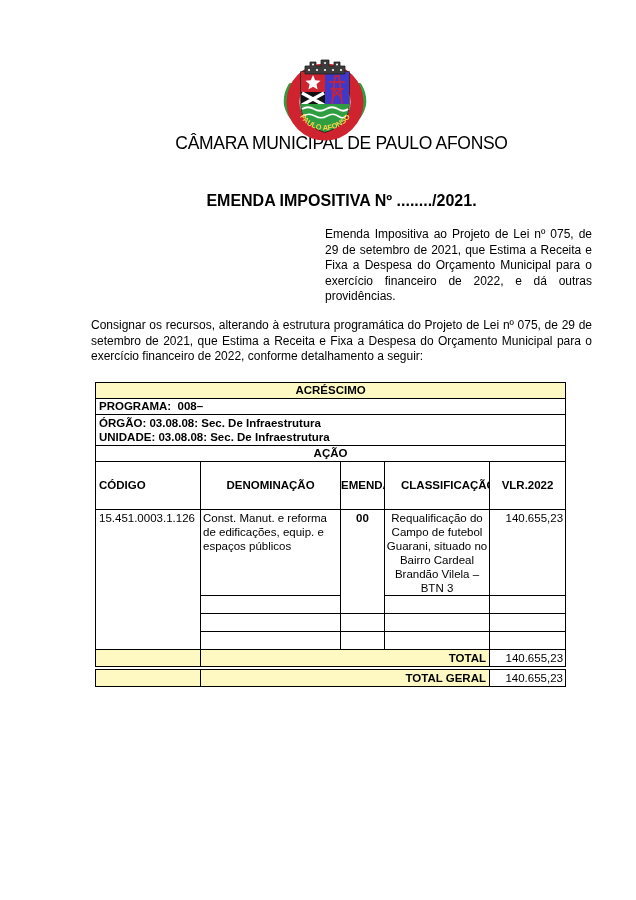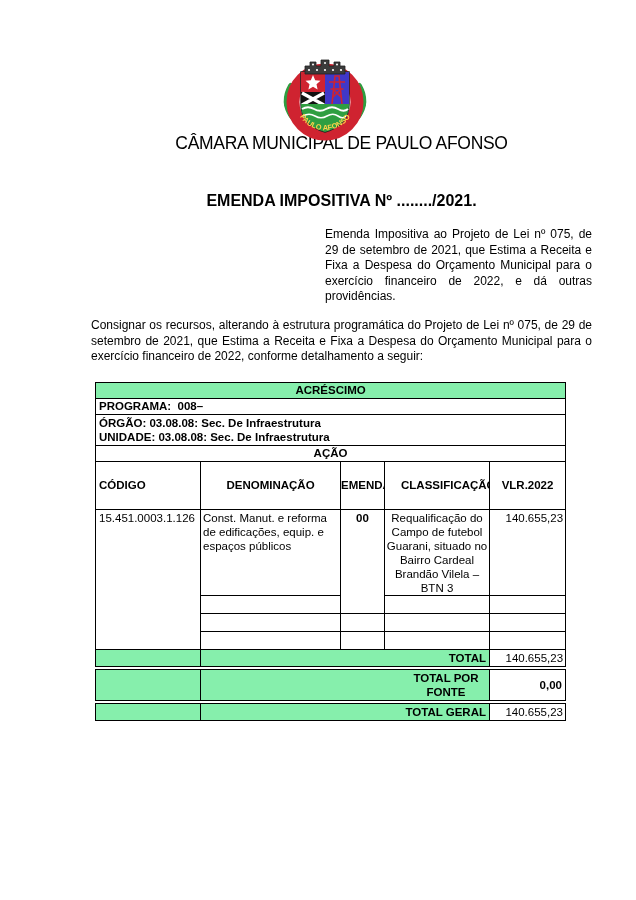--- a/index.html
+++ b/index.html
@@ -33,21 +33,21 @@
   .body-par {
     margin-top:13px; width:501px;
     text-align:justify; line-height:15.6px; font-size:12px;
   }
 
   
   .tbl-zone { margin-top:17px; margin-left:4px; width:470px; }
   table { border-collapse:collapse; table-layout:fixed; width:470px; }
   table { border:1.5px solid #000; }
   td { border:1px solid #000; font-size:11.5px; line-height:14px; padding:0 2px; overflow:hidden; }
-  .gray { background:#86efac; }
+  .gray { background:#fef9c3; }
   .b { font-weight:bold; }
   .c { text-align:center; }
   .r { text-align:right; }
   .top { vertical-align:top; }
   .pre { white-space:pre-wrap; }
   tr.h15 td { height:15px; }
   .codcell { padding-left:3px; }
   tr.empty td { height:17px; }
   .datarow td { height:82px; padding-top:1px; }
   .tot { margin-top:2px; }
@@ -178,36 +178,20 @@
             <td></td>
       </tr>
       <tr class="tot">
         <td class="gray" style="height:16px"></td>
         <td colspan="3" class="gray b r val-r">TOTAL</td>
         <td class="valcell">140.655,23</td>
       </tr>
     </tbody>
       </table>
 
-    <table class="tot">
-      <colgroup>
-          <col style="width:105px">
-          <col style="width:289px">
-          <col style="width:76px">
-        </colgroup>
-      <tbody>
-          <tr>
-        <td class="gray" style="height:30px"></td>
-        <td class="gray b r val-r">
-          <div class="tpf-inner">TOTAL POR FONTE</div>
-        </td>
-        <td class="b r val-r top" style="padding-top:1px">0,00</td>
-      </tr>
-    </tbody>
-      </table>
 
     <table class="tot">
       <colgroup>
           <col style="width:105px">
           <col style="width:289px">
           <col style="width:76px">
         </colgroup>
       <tbody>
           <tr>
         <td class="gray" style="height:16px"></td>

